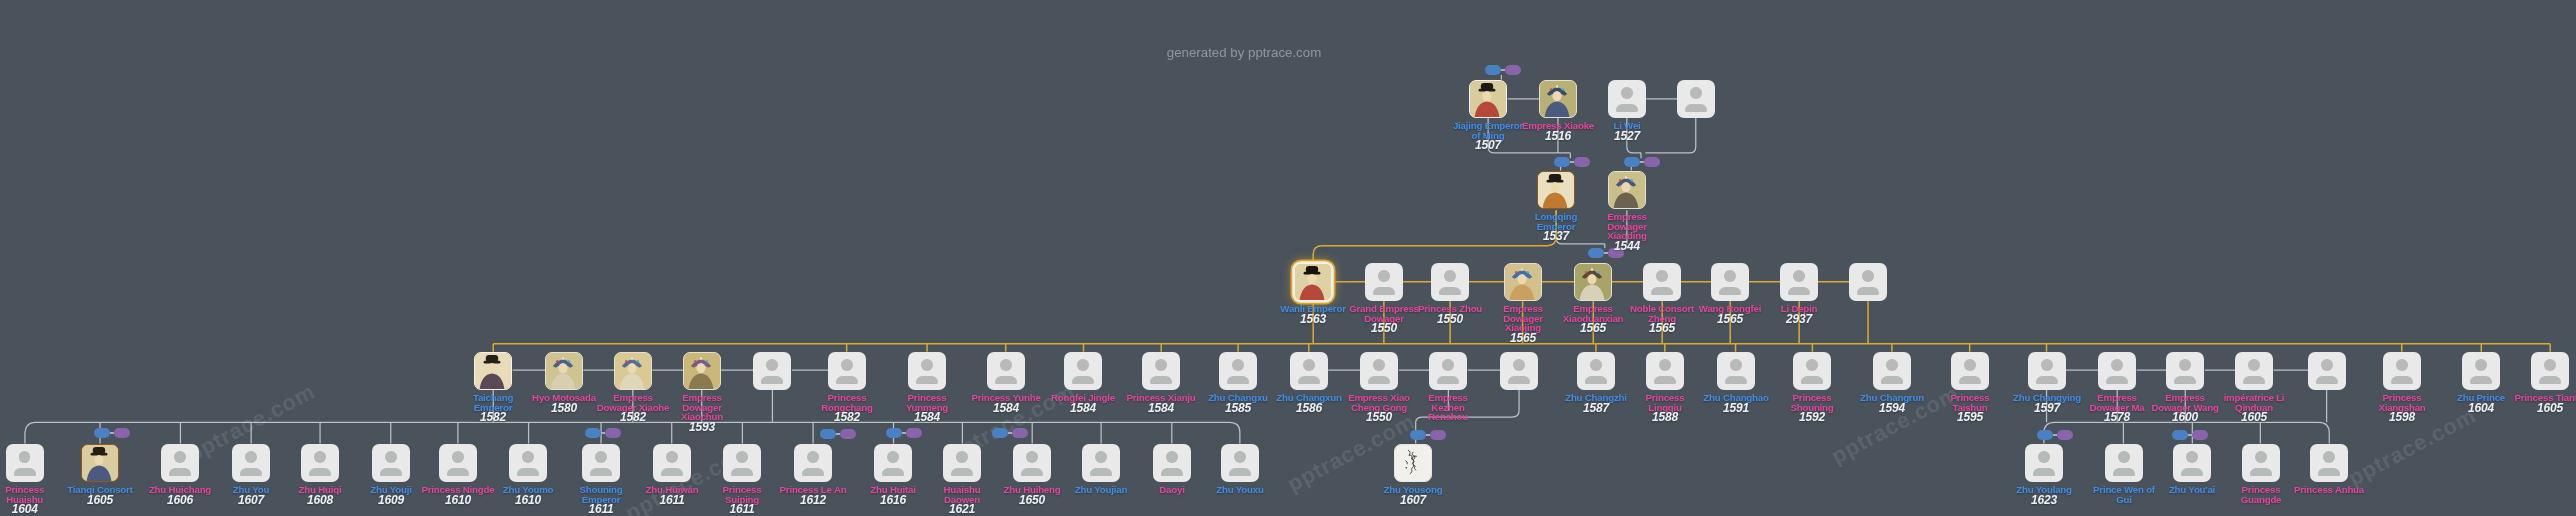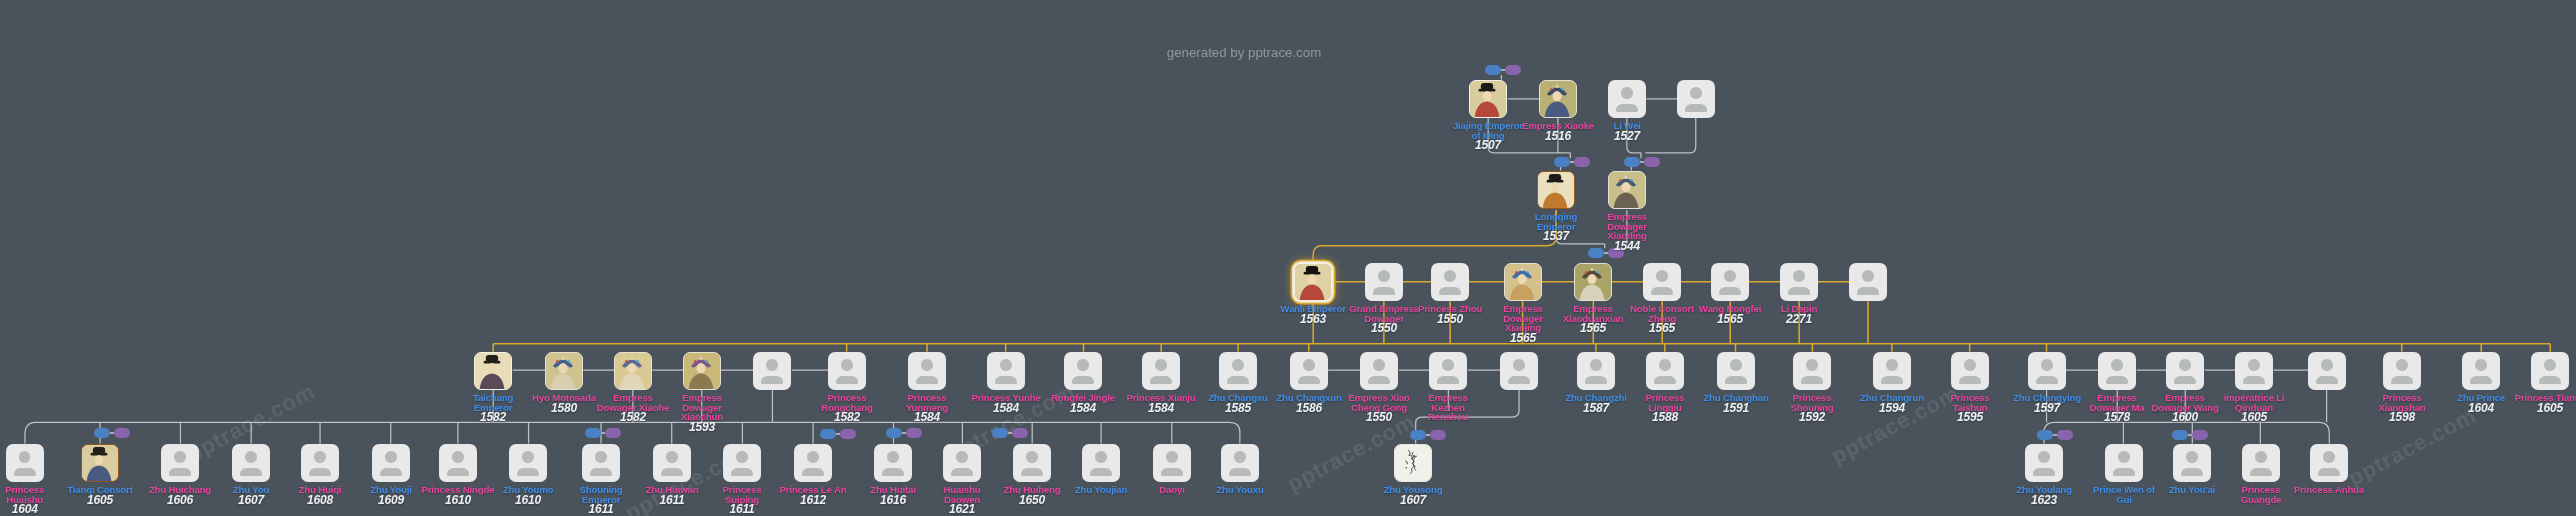--- a/index.html
+++ b/index.html
@@ -300,21 +300,21 @@
         <div class="card placeholder"></div>
         <div class="label">
           <div class="nm f">Wang Rongfei</div>
           <div class="yr">1565</div>
         </div>
       </div>
       <div class="person" style="left: 1780px; top: 263px;">
         <div class="card placeholder"></div>
         <div class="label">
           <div class="nm f">Li Depin</div>
-          <div class="yr">2271</div>
+          <div class="yr">2937</div>
         </div>
       </div>
       <div class="person" style="left: 1849px; top: 263px;">
         <div class="card placeholder"></div>
       </div>
       <div class="person" style="left: 474px; top: 352px;">
         <div class="card portrait" style="border-color: rgb(245, 242, 234);">
           <svg viewBox="0 0 43 43" width="38" height="38">
             <rect width="43" height="43" rx="7" fill="#e8dcb8"></rect>
             <rect x="14.5" y="4.5" width="14" height="8" rx="3.5" fill="#242018"></rect>

